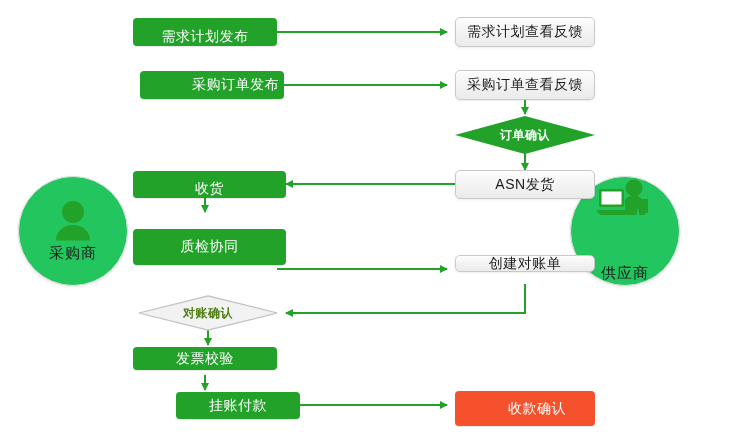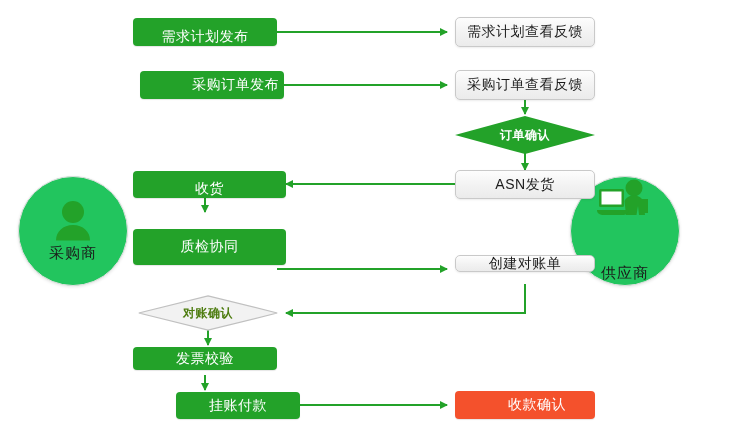--- a/index.html
+++ b/index.html
@@ -182,17 +182,17 @@
   </div>
 
   <div class="node green" style="left:133px;top:347px;width:144px;height:23px;">
     <span>发票校验</span>
   </div>
 
   <div class="node green" style="left:136px;top:392px;width:124px;height:27px;margin-left:40px;">
     <span>挂账付款</span>
   </div>
 
-  <div class="node red" style="left:455px;top:391px;width:140px;height:28px;padding-left:24px;">
+  <div class="node red" style="left:455px;top:391px;width:140px;height:35px;padding-left:24px;">
     <span>收款确认</span>
   </div>
 
 </div>
 
 </body></html>

